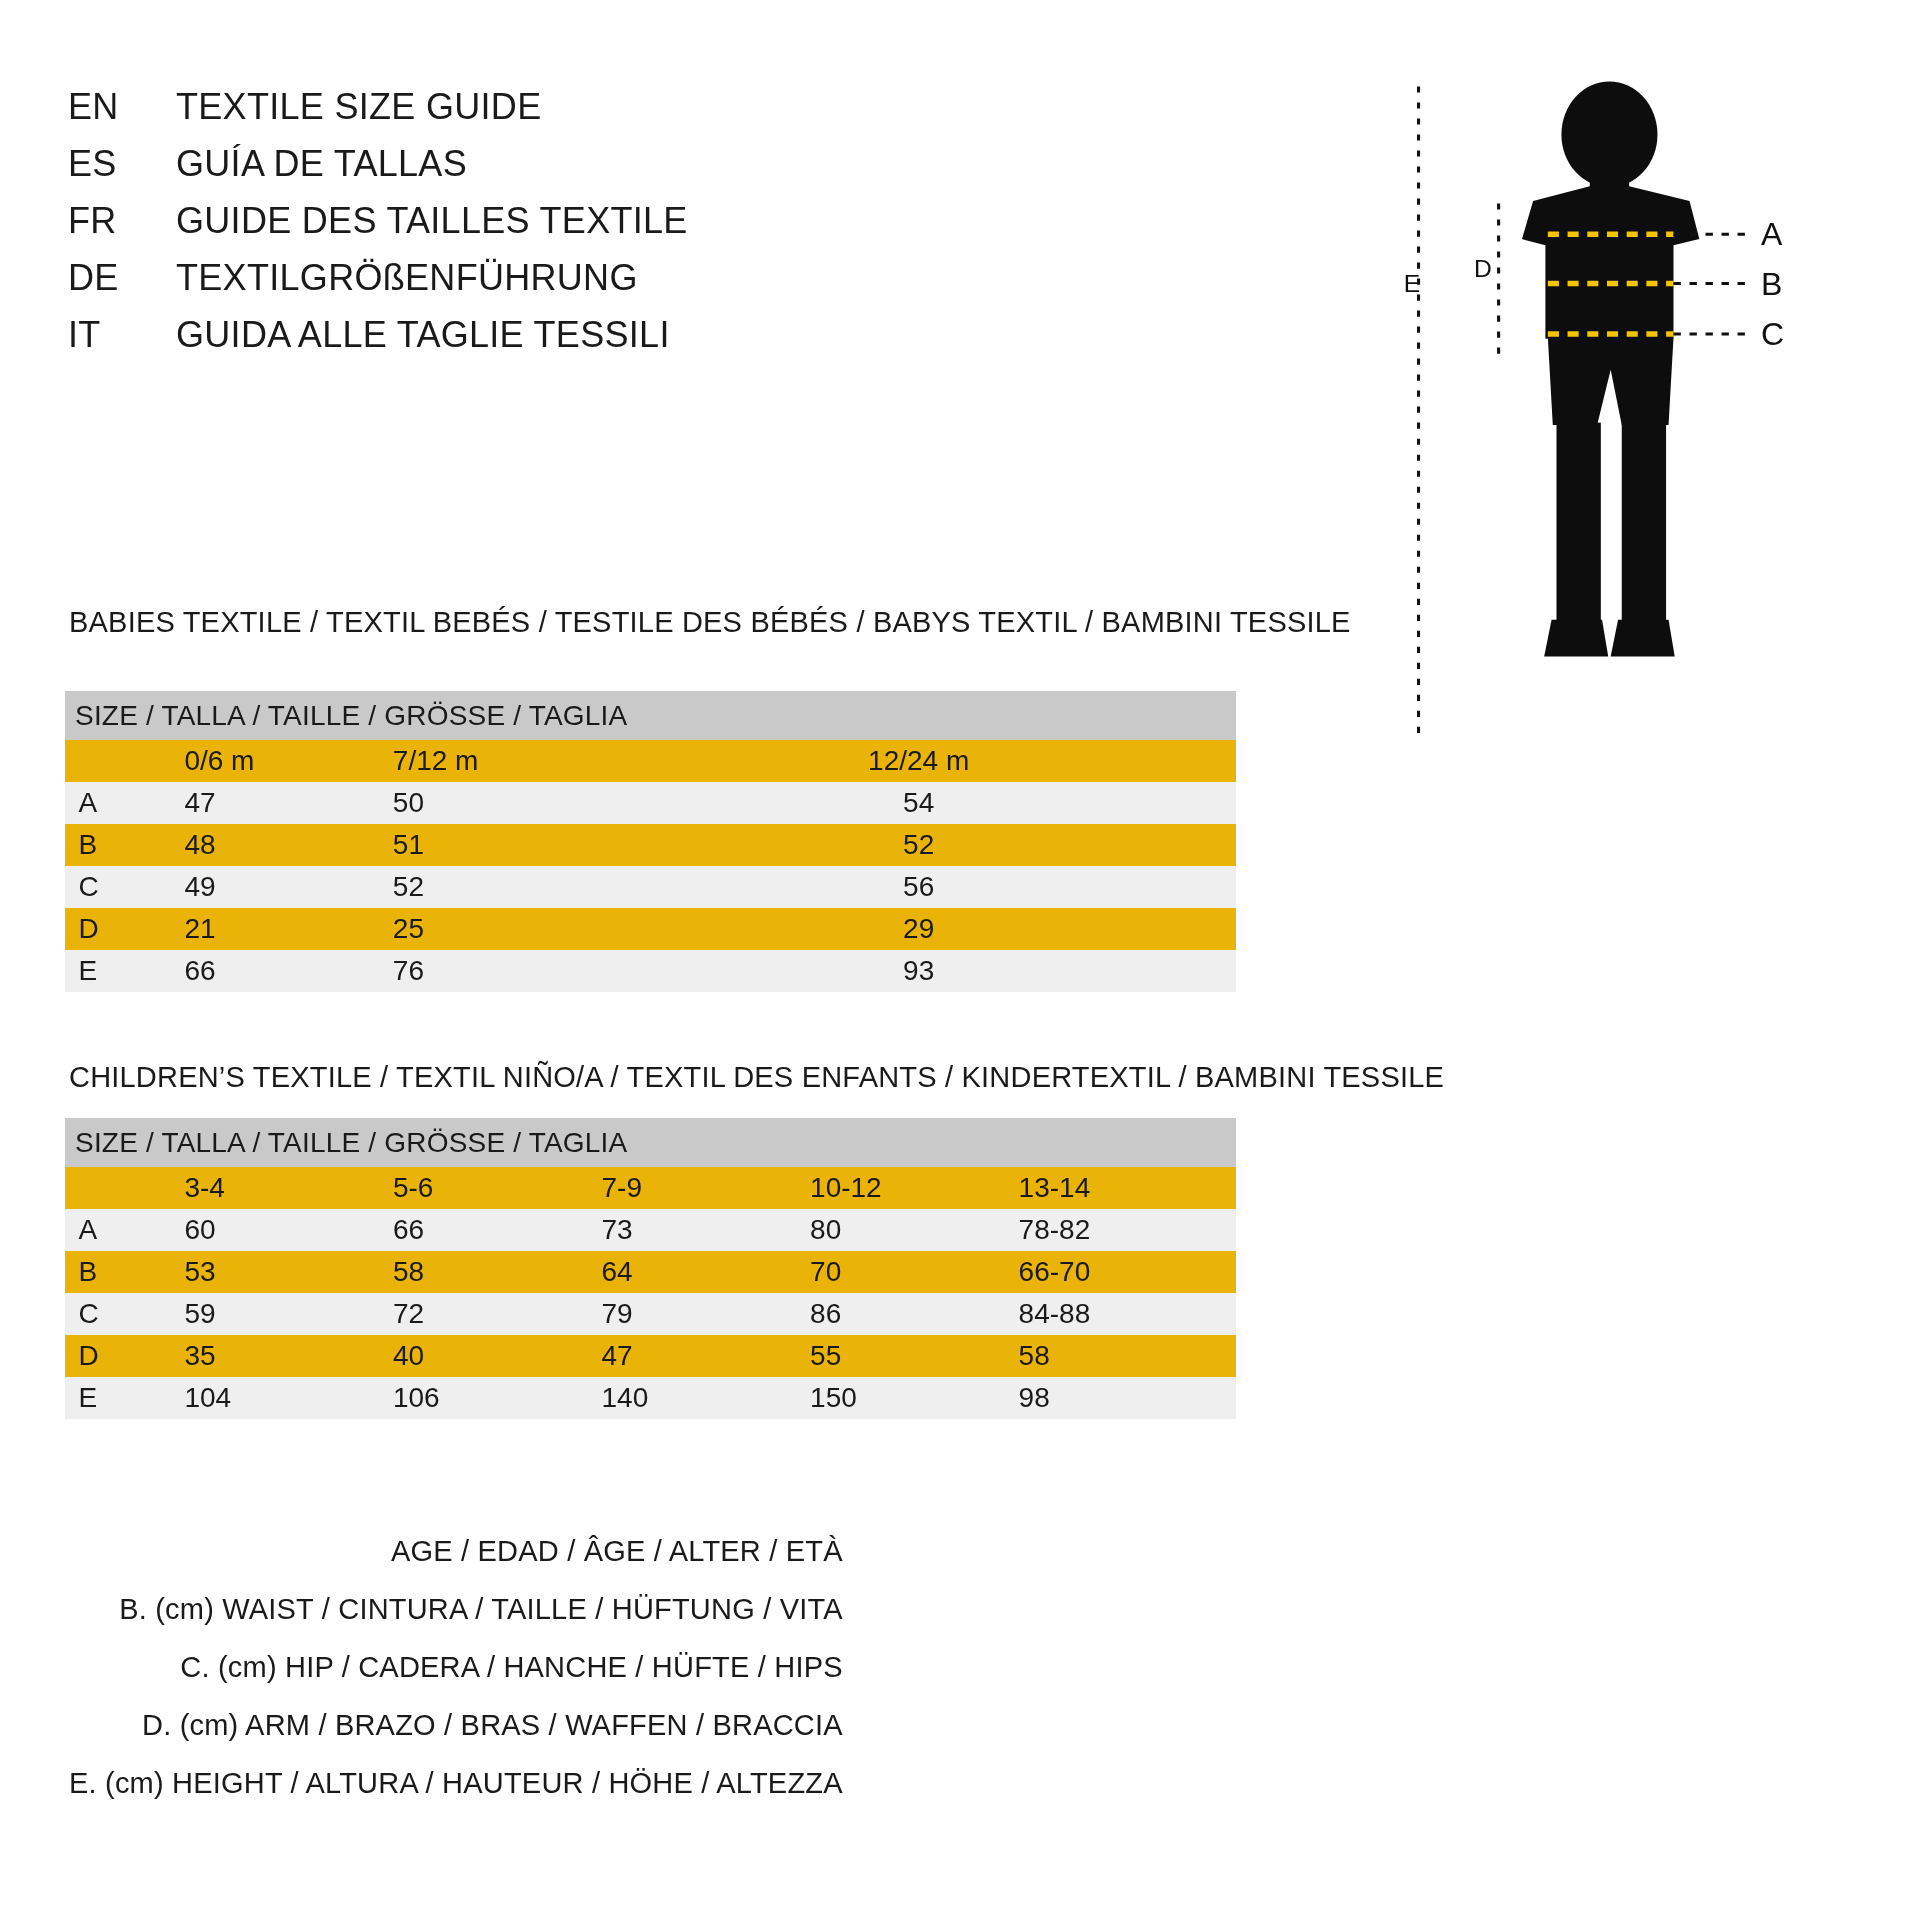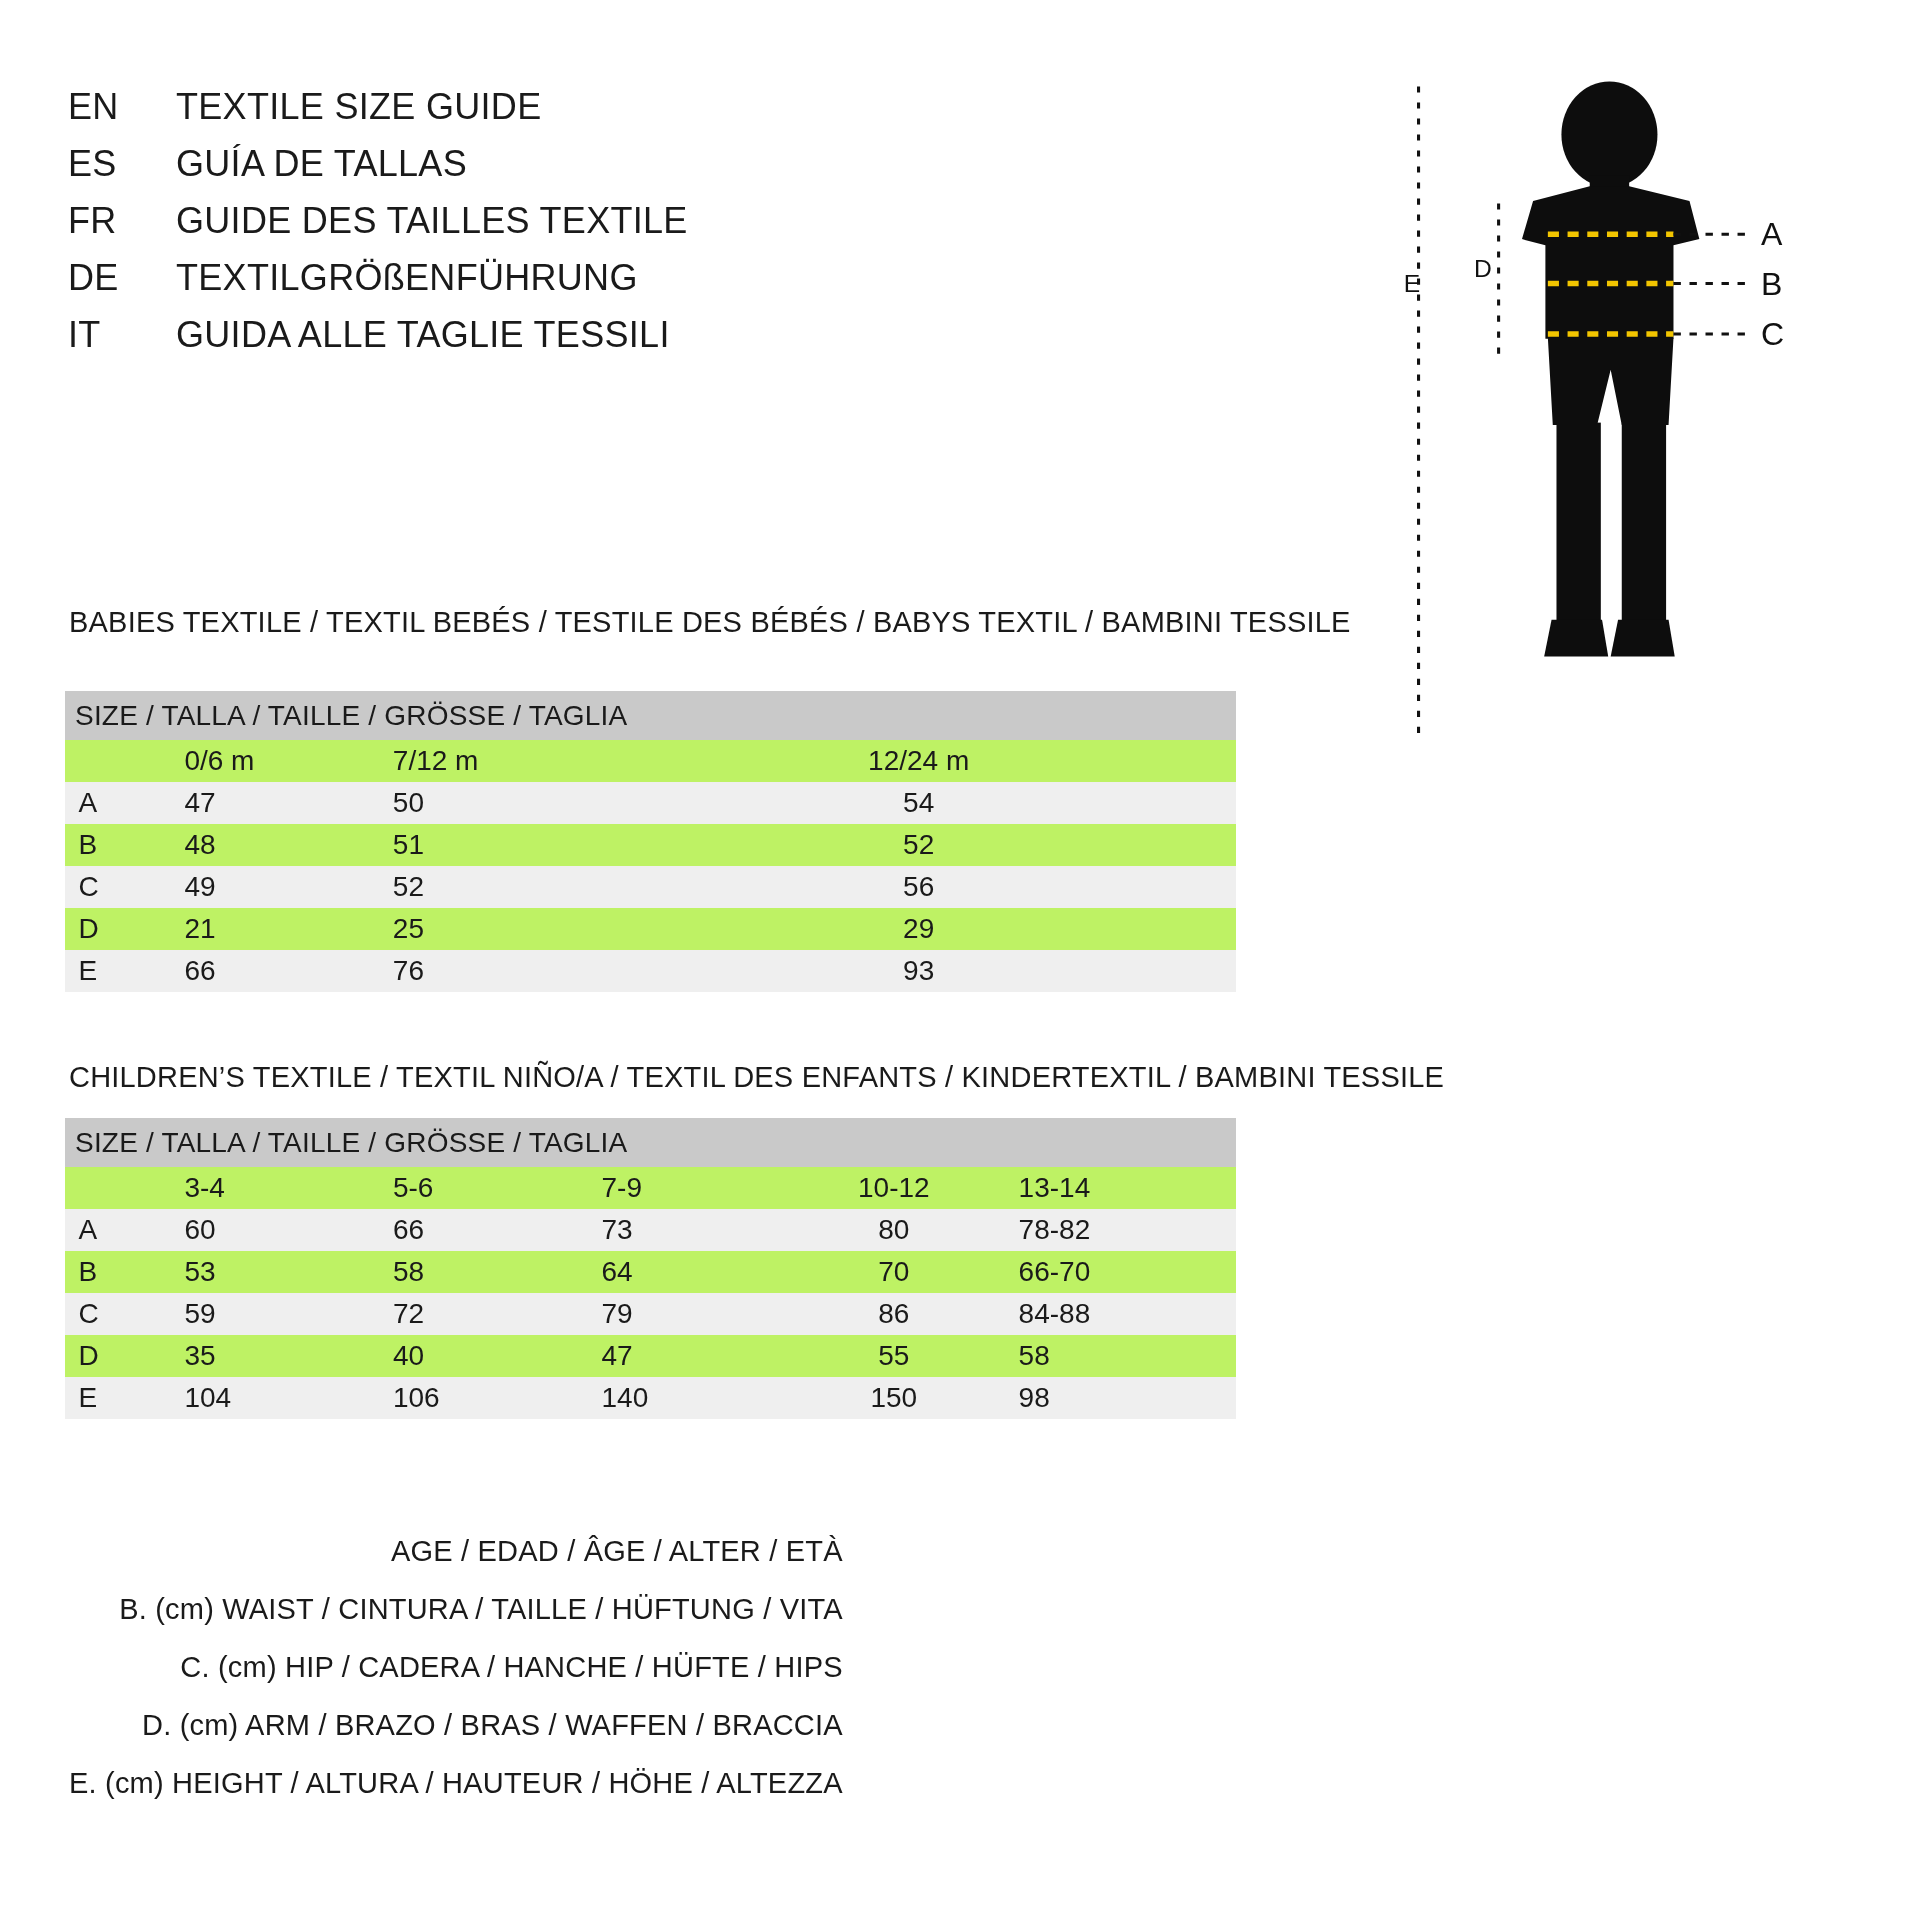--- a/index.html
+++ b/index.html
@@ -78,32 +78,32 @@
     padding: 8.6px 0 8.6px 10px;
     height: 32px;
     letter-spacing: 0.2px;
   }
   .table td {
     padding: 0;
     height: 42px;
     vertical-align: middle;
   }
   .table tr.shade td { background: #efefef; }
-  .table tr.plain td { background: #bef264; }
+  .table tr.plain td { background: #eab308; }
 
   .col-label { width: 65px; padding-left: 13.6px !important; }
 
   .b-c1 { width: 209px; }
   .b-c2 { width: 209px; }
   .b-c3 { width: 678px; text-align: center; }
 
   .c-c1 { width: 209px; }
   .c-c2 { width: 209px; }
   .c-c3 { width: 209px; }
-  .c-c4 { width: 209px; text-align: center; }
+  .c-c4 { width: 209px; }
   .c-c5 { width: 259px; }
 
   .val { display: block; padding-left: 41px; }
   .val-hdr { display: block; padding-left: 41px; }
 
   
   .legend {
     position: absolute;
     left: 69px;
     top: 1522px;

